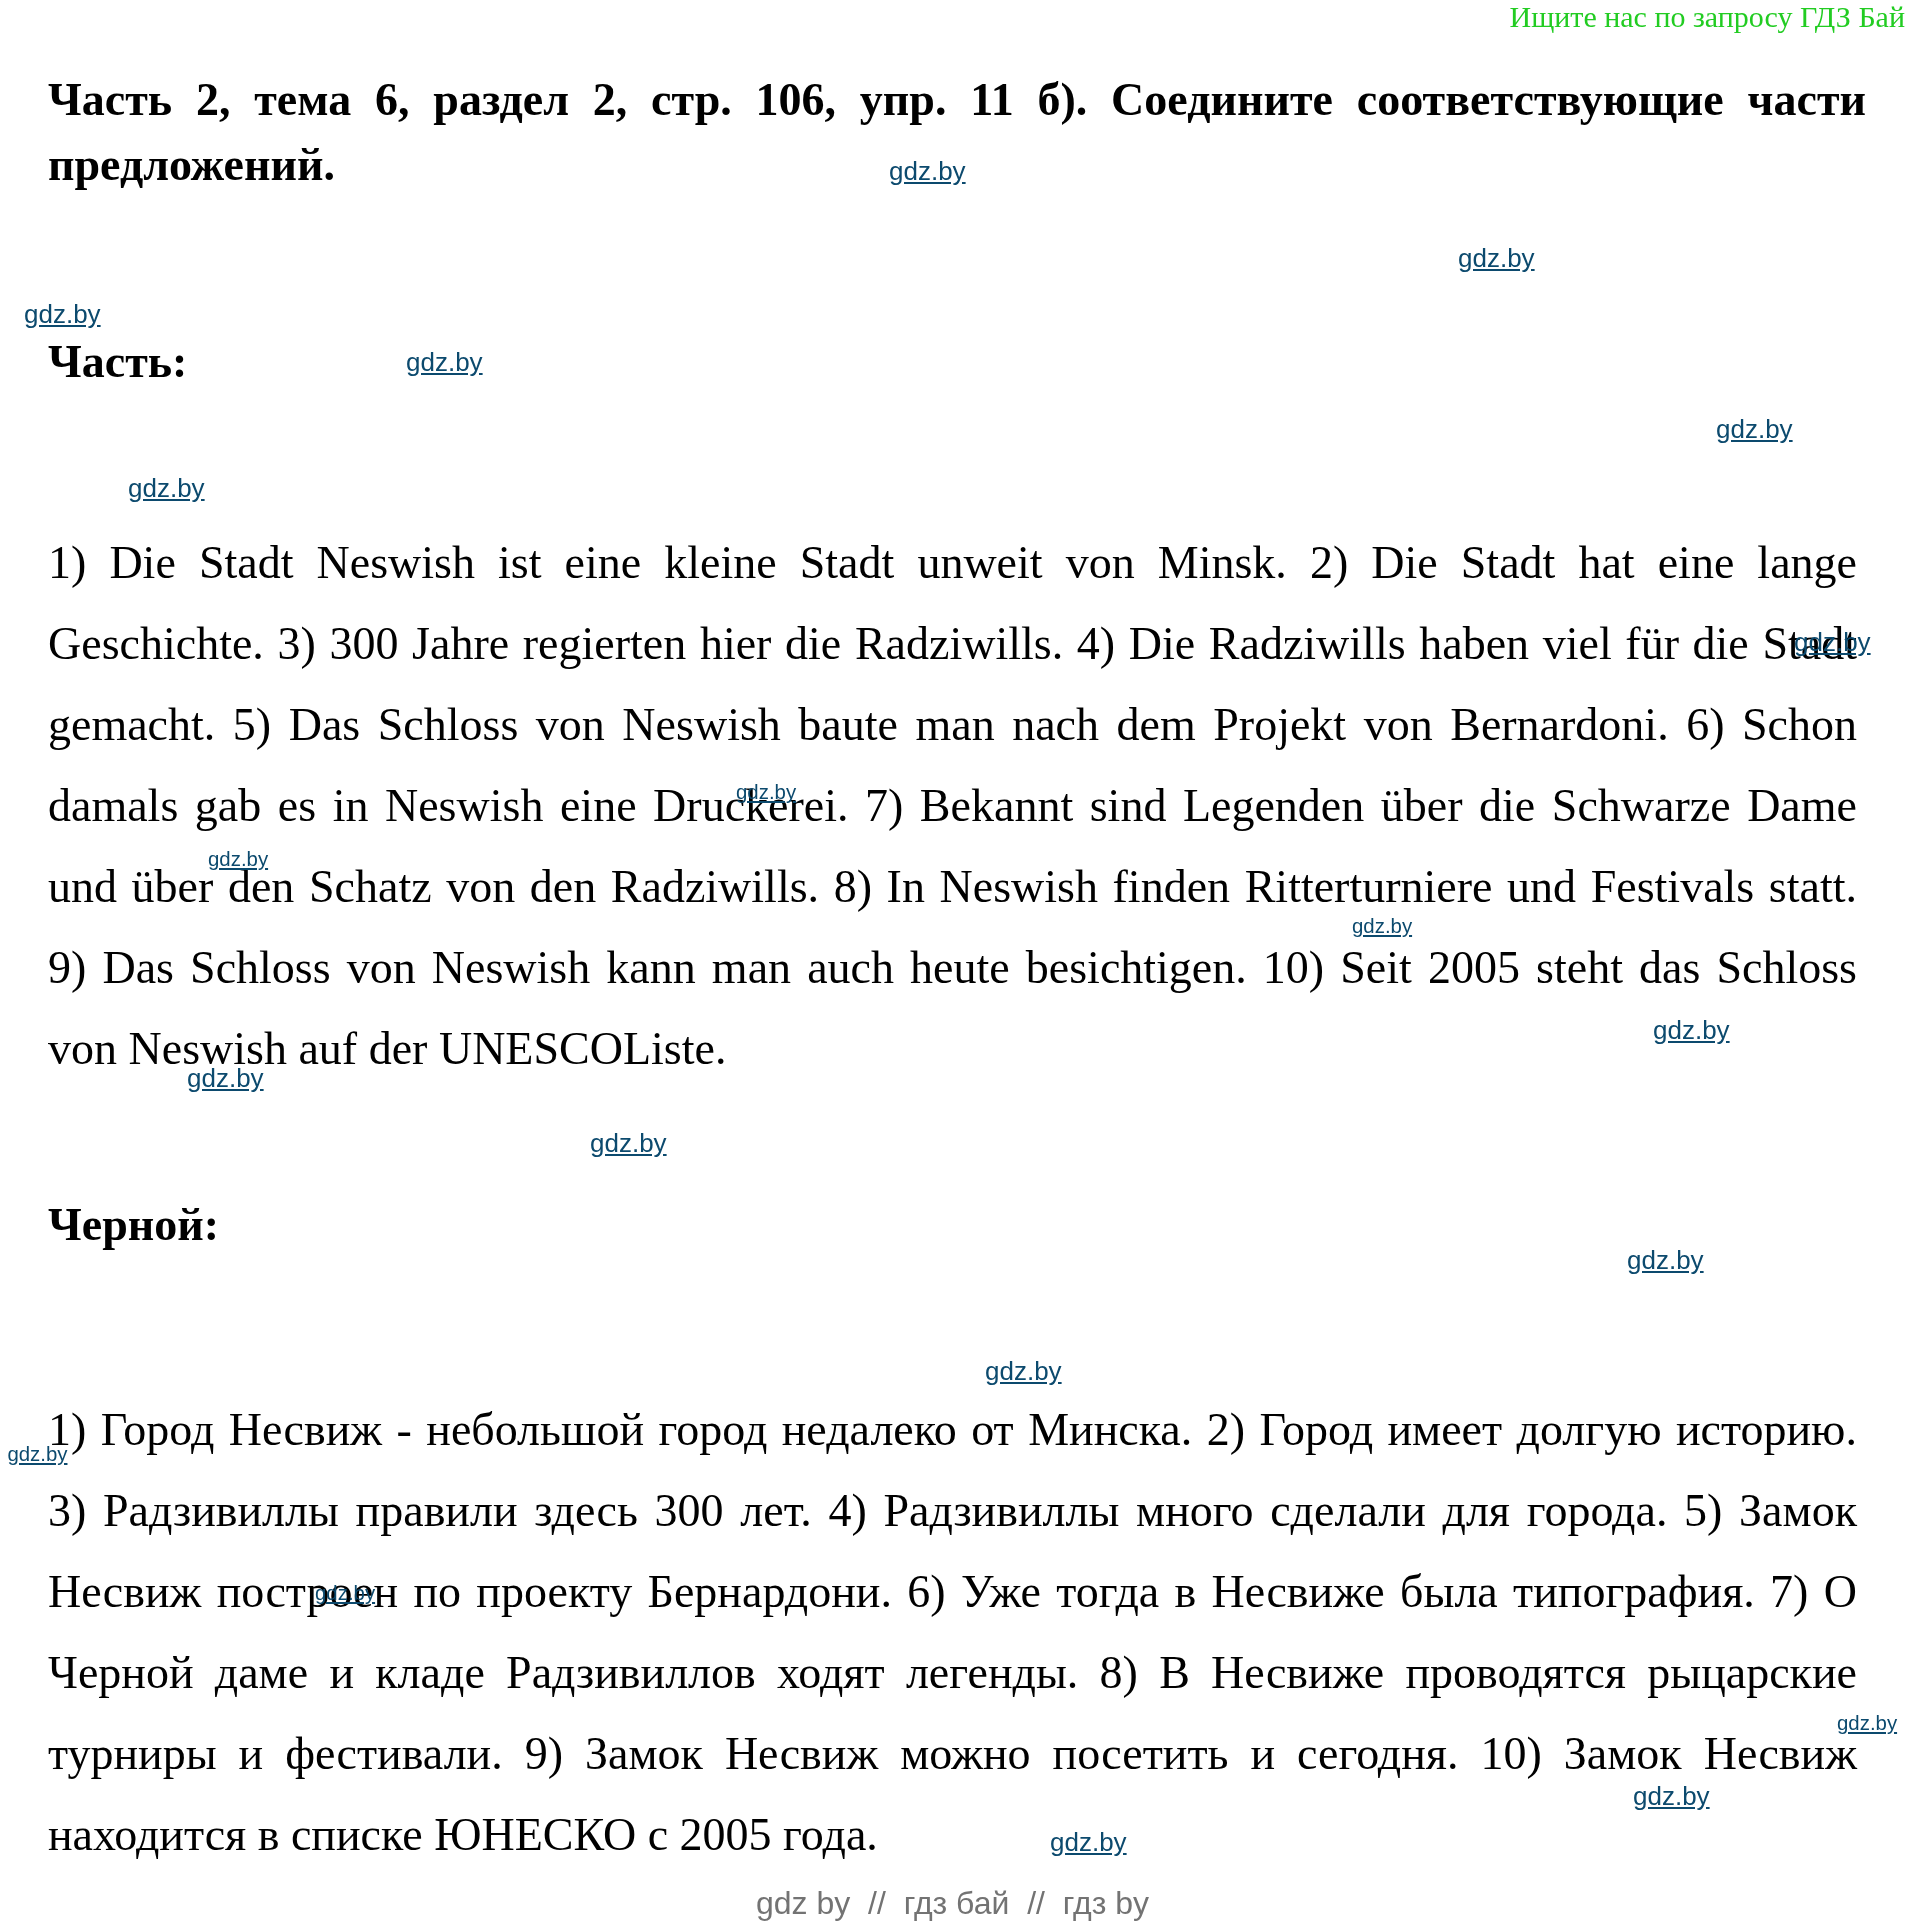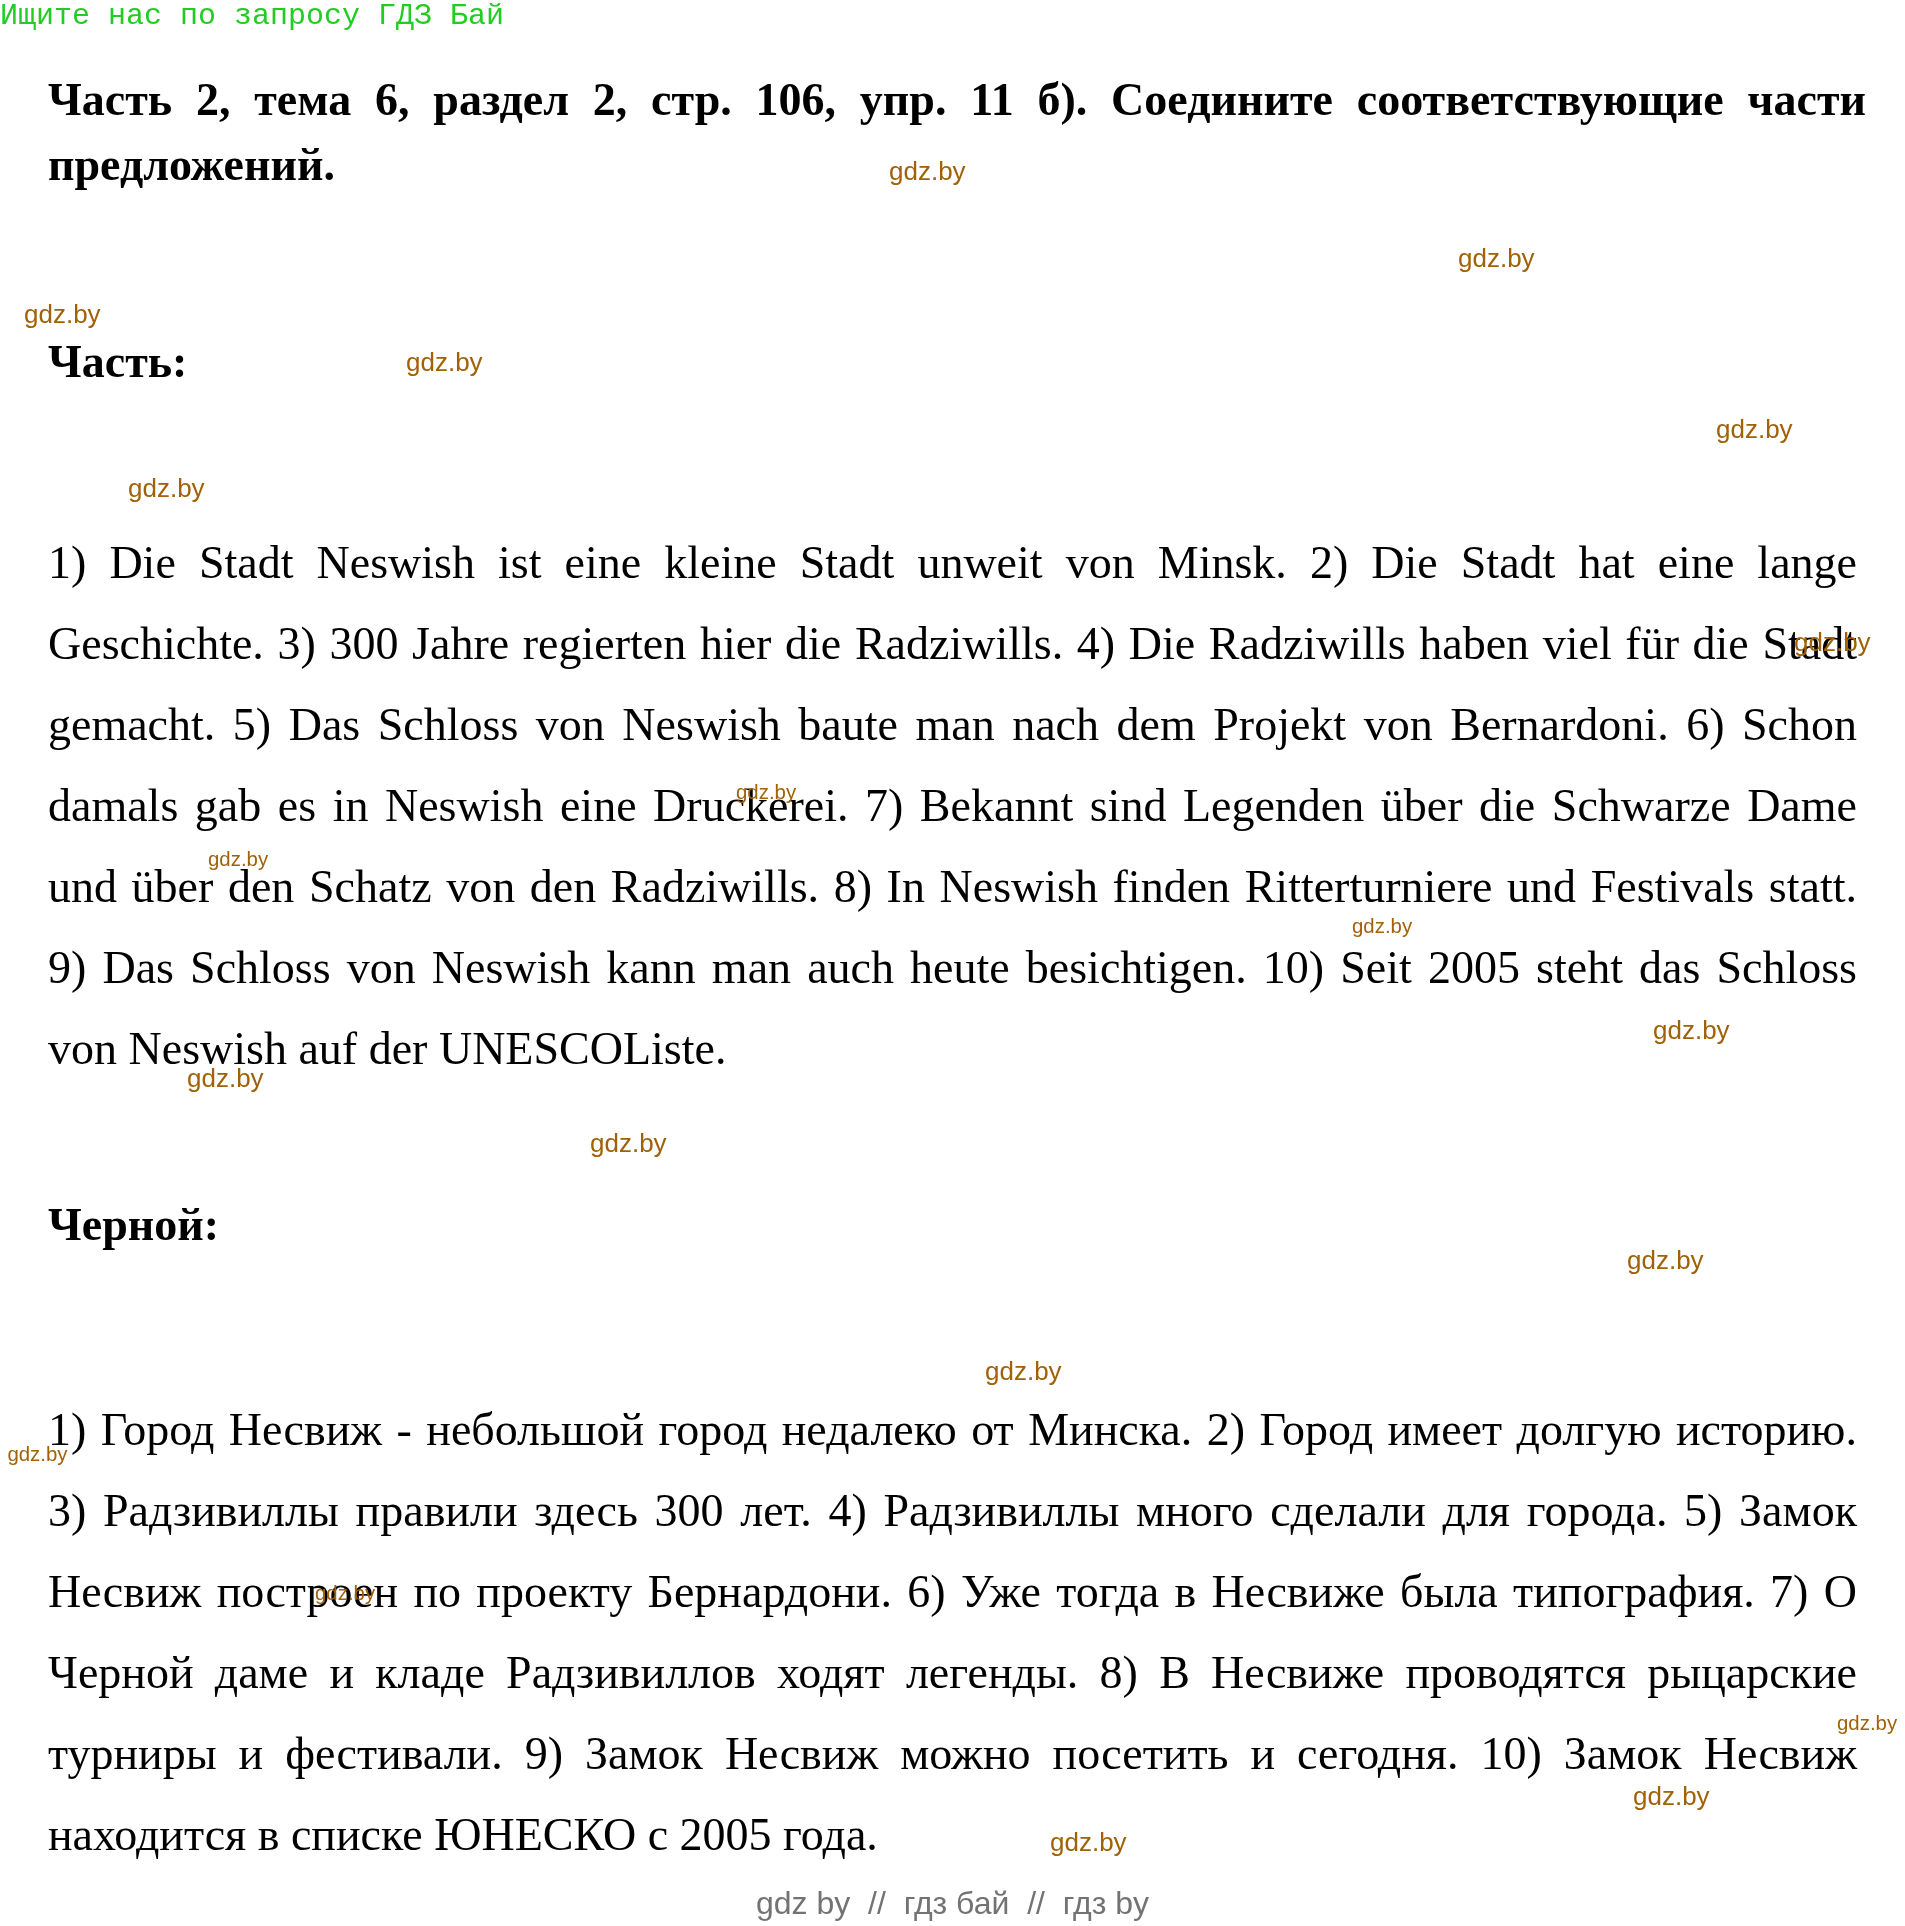--- a/index.html
+++ b/index.html
@@ -7,22 +7,22 @@
       width: 1905px;
       height: 1927px;
       position: relative;
       overflow: hidden;
       font-family: "Liberation Serif", serif;
       color: #000000;
     }
     .top-banner {
       position: absolute;
       top: 0; left: 0; width: 1905px;
-      text-align: left;
-      font-family: Liberation Mono, monospace;
+      text-align: right;
+      font-family: Liberation Serif, serif;
       font-size: 30px;
       line-height: 33px;
       color: #22cc22;
     }
     .title {
       position: absolute;
       left: 48px; top: 67px;
       width: 1818px;
       font-family: Liberation Serif, serif;
       font-weight: bold;
@@ -45,22 +45,23 @@
       font-family: "Liberation Serif", serif;
       font-size: 46px;
       line-height: 81px;
       text-align: justify;
       text-align-last: left;
     }
     .wm {
       position: absolute;
       font-family: "Liberation Sans", sans-serif;
       font-size: 26px;
-      color: #a16207;
+      color: #0c4a6e;
       white-space: nowrap;
+      text-decoration: underline;
     }
     .wm.small { font-size: 20.4px; }
     .footer {
       position: absolute;
       left: 0; width: 1905px; top: 1885px;
       text-align: center;
       font-family: "Liberation Sans", sans-serif;
       font-size: 32px;
       color: #737373;
       white-space: pre;

